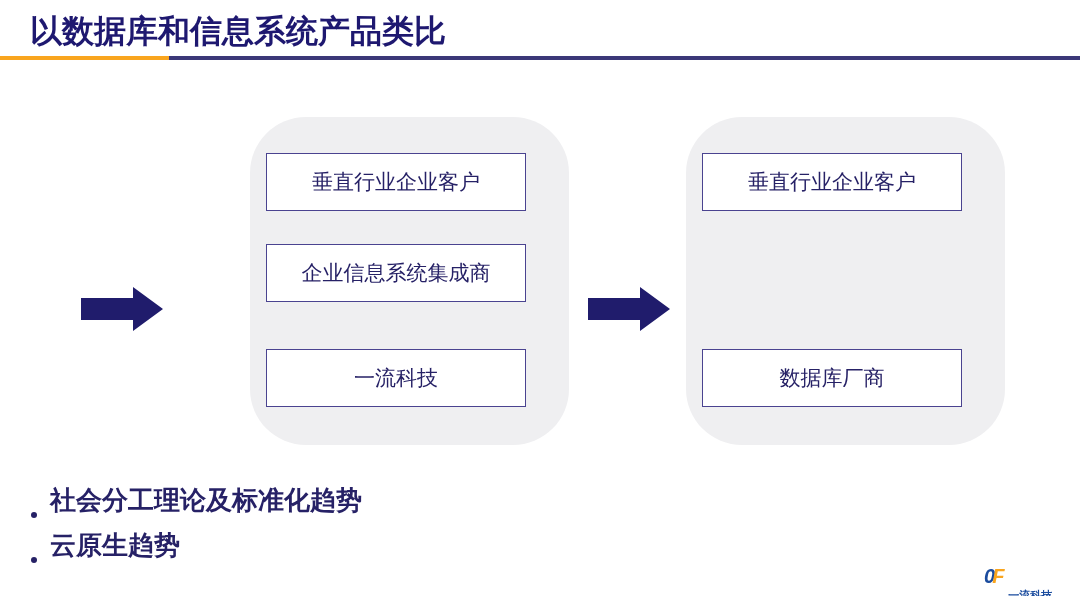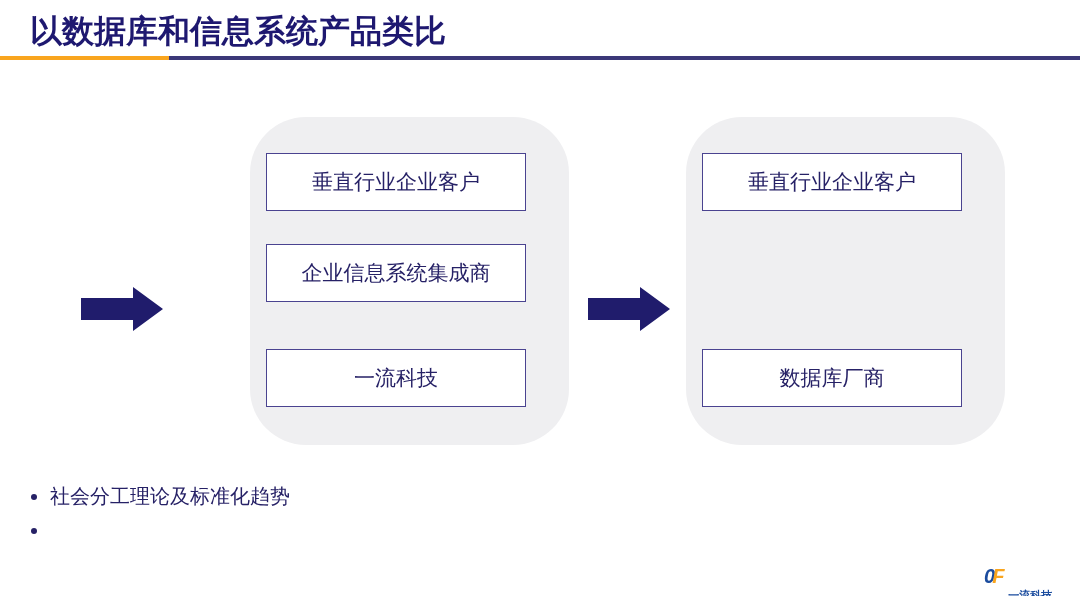--- a/index.html
+++ b/index.html
@@ -43,22 +43,22 @@
   .box-1 { top: 36px; }
   .box-2 { top: 127px; }
   .box-3 { top: 232px; }
 
   .arrow { position: absolute; width: 82px; height: 44px; }
   .arrow-1 { left: 81px; top: 287px; }
   .arrow-2 { left: 588px; top: 287px; }
 
   .bullet-row {
     position: absolute; left: 31px;
-    display: flex; align-items: center; gap: 13px;
-    font-size: 20px; color: #262166;
+    display: flex; align-items: flex-end; gap: 13px;
+    font-size: 26px; color: #262166; font-weight: bold;
   }
   .bullet-1 { top: 483px; }
   .bullet-2 { top: 528px; }
   .bullet-dot {
     width: 6px; height: 6px; border-radius: 50%;
     background: #262166; flex: 0 0 auto;
   }
 
   .logo {
     position: absolute; left: 984px; top: 566px;
@@ -124,20 +124,21 @@
     </div>
   </div>
 
   <div class="bullet-row bullet-1">
     <span class="bullet-dot"></span>
     <span>社会分工理论及标准化趋势</span>
   </div>
 
   <div class="bullet-row bullet-2">
     <span class="bullet-dot"></span>
+    <span>云原生趋势</span>
   </div>
 
   <div class="logo">
     <span class="logo-mono">
       <span class="logo-o">0</span>
       <span class="logo-f">F</span>
     </span>
     <span class="logo-text">
       <span class="logo-cn">一流科技</span>
       <span class="logo-en">ONEFLOW</span>

